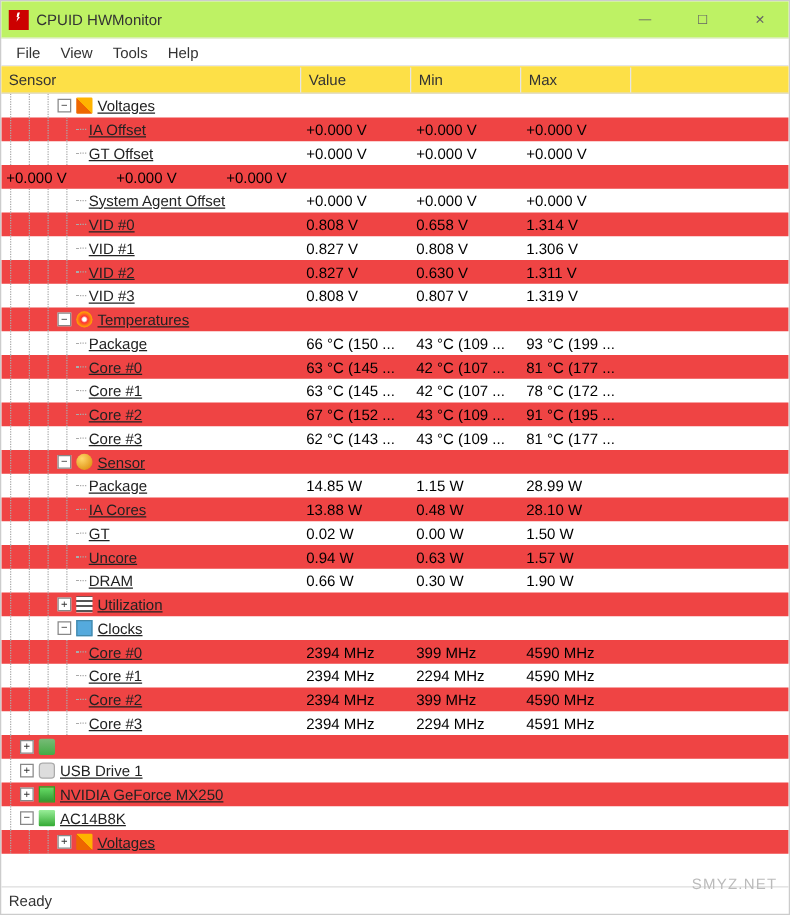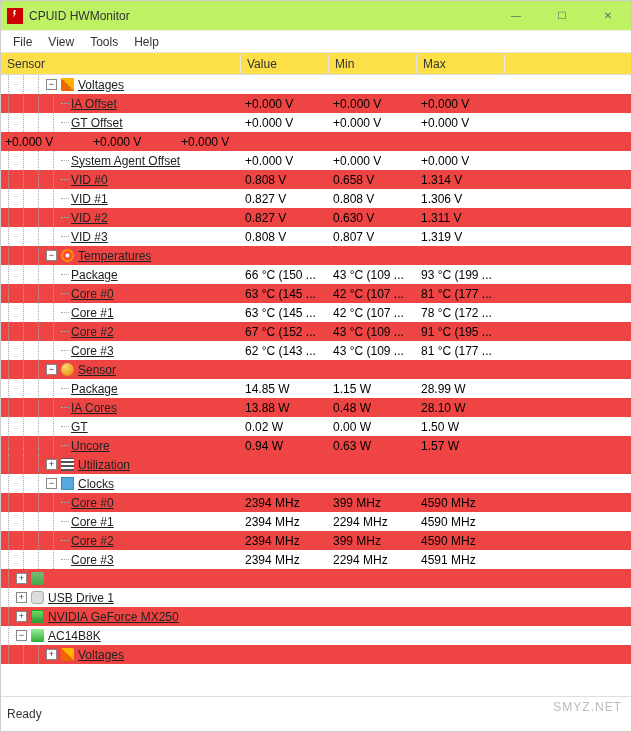--- a/index.html
+++ b/index.html
@@ -30,21 +30,21 @@
 .grp-voltages { background: linear-gradient(45deg,#e60 50%,#ffb300 50%); border-radius: 1px; }
 .grp-temps { background: radial-gradient(circle,#fff 15%,#f33 30%,#fa0 70%); border-radius: 50%; }
 .grp-powers { background: radial-gradient(circle at 35% 30%,#ffd86b,#d98200); border-radius: 50%; }
 .grp-util { background: repeating-linear-gradient(0deg,#555 0 2px,#fff 2px 4px); }
 .grp-clocks { background: #5ad; border: 1px solid #48a; }
 .dev-chip { background: linear-gradient(#7b7,#4a4); border-radius: 2px; }
 .dev-usb { background: #ddd; border: 1px solid #aaa; border-radius: 3px; }
 .dev-gpu { background: linear-gradient(#6d6,#393); border: 1px solid #2a2; }
 .dev-bat { background: linear-gradient(#9e9,#3a3); border-radius: 1px; }
 .label-text { color: #222; text-decoration: underline; }
-.statusbar { height: 22px; border-top: 1px solid #ddd; font-size: 12px; padding: 17px 6px; color: #333; display: flex; align-items: center; }
+.statusbar { height: 22px; border-top: 1px solid #ddd; font-size: 12px; padding: 4px 6px; color: #333; display: flex; align-items: center; }
 .wm { position: absolute; right: 10px; bottom: 18px; font-size: 12px; color: #bbb; letter-spacing: 1px; font-family: Arial, sans-serif; pointer-events: none; }
 </style>
 </head>
 <body>
 
 <div class="titlebar">
   <span class="icon"></span>
   <span class="title">CPUID HWMonitor</span>
   <div class="win-controls">
     <div class="win-btn">—</div>
@@ -313,20 +313,33 @@
         <span class="dotv"></span>
         <span class="dotv"></span>
         <span class="dotv"></span>
         <span class="dash"></span>
         <span class="label-text">Uncore</span>
       </div>
       <div class="tree-val">0.94 W</div>
       <div class="tree-val">0.63 W</div>
       <div class="tree-val">1.57 W</div>
     </div>
+    <div class="tree-row">
+      <div class="tree-label-cell">
+        <span class="dotv"></span>
+        <span class="dotv"></span>
+        <span class="dotv"></span>
+        <span class="dotv"></span>
+        <span class="dash"></span>
+        <span class="label-text">DRAM</span>
+      </div>
+      <div class="tree-val">0.66 W</div>
+      <div class="tree-val">0.30 W</div>
+      <div class="tree-val">1.90 W</div>
+    </div>
     <div class="tree-row alt">
       <div class="tree-label-cell">
         <span class="dotv"></span>
         <span class="dotv"></span>
         <span class="dotv"></span>
         <span class="toggle">+</span>
         <span class="grp-icon grp-util"></span>
         <span class="label-text">Utilization</span>
       </div>
       <div class="tree-val"></div>

